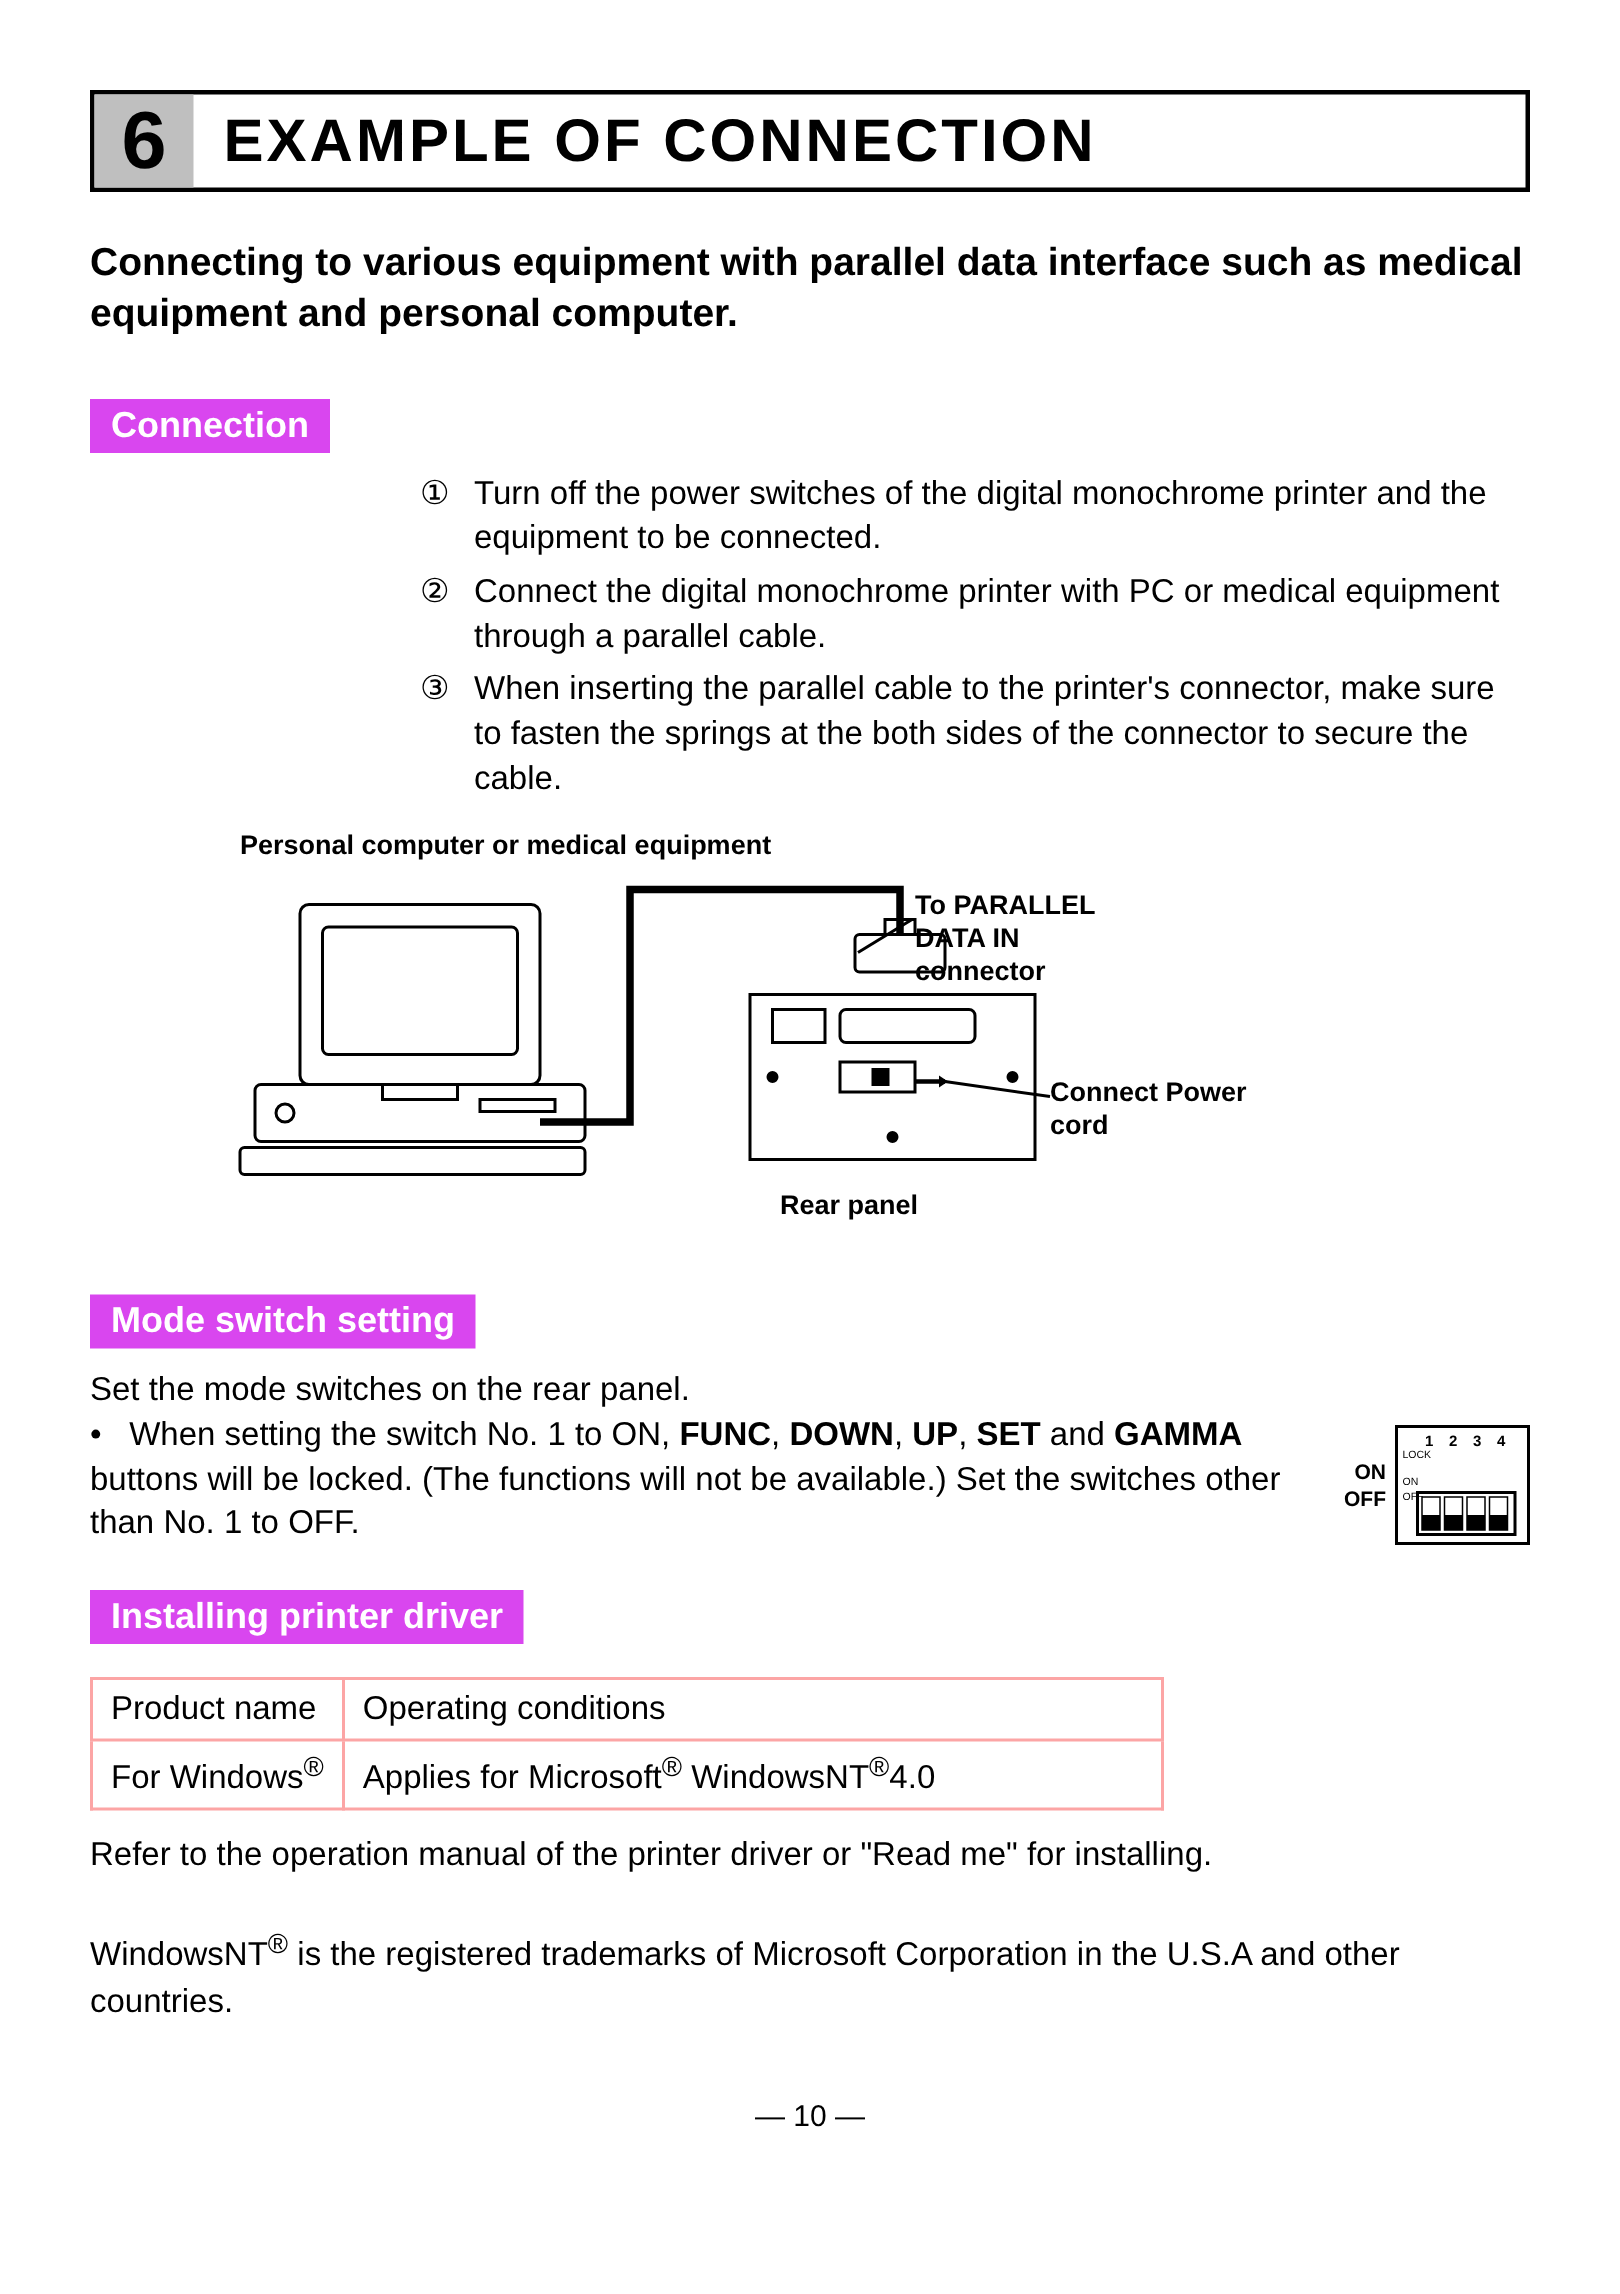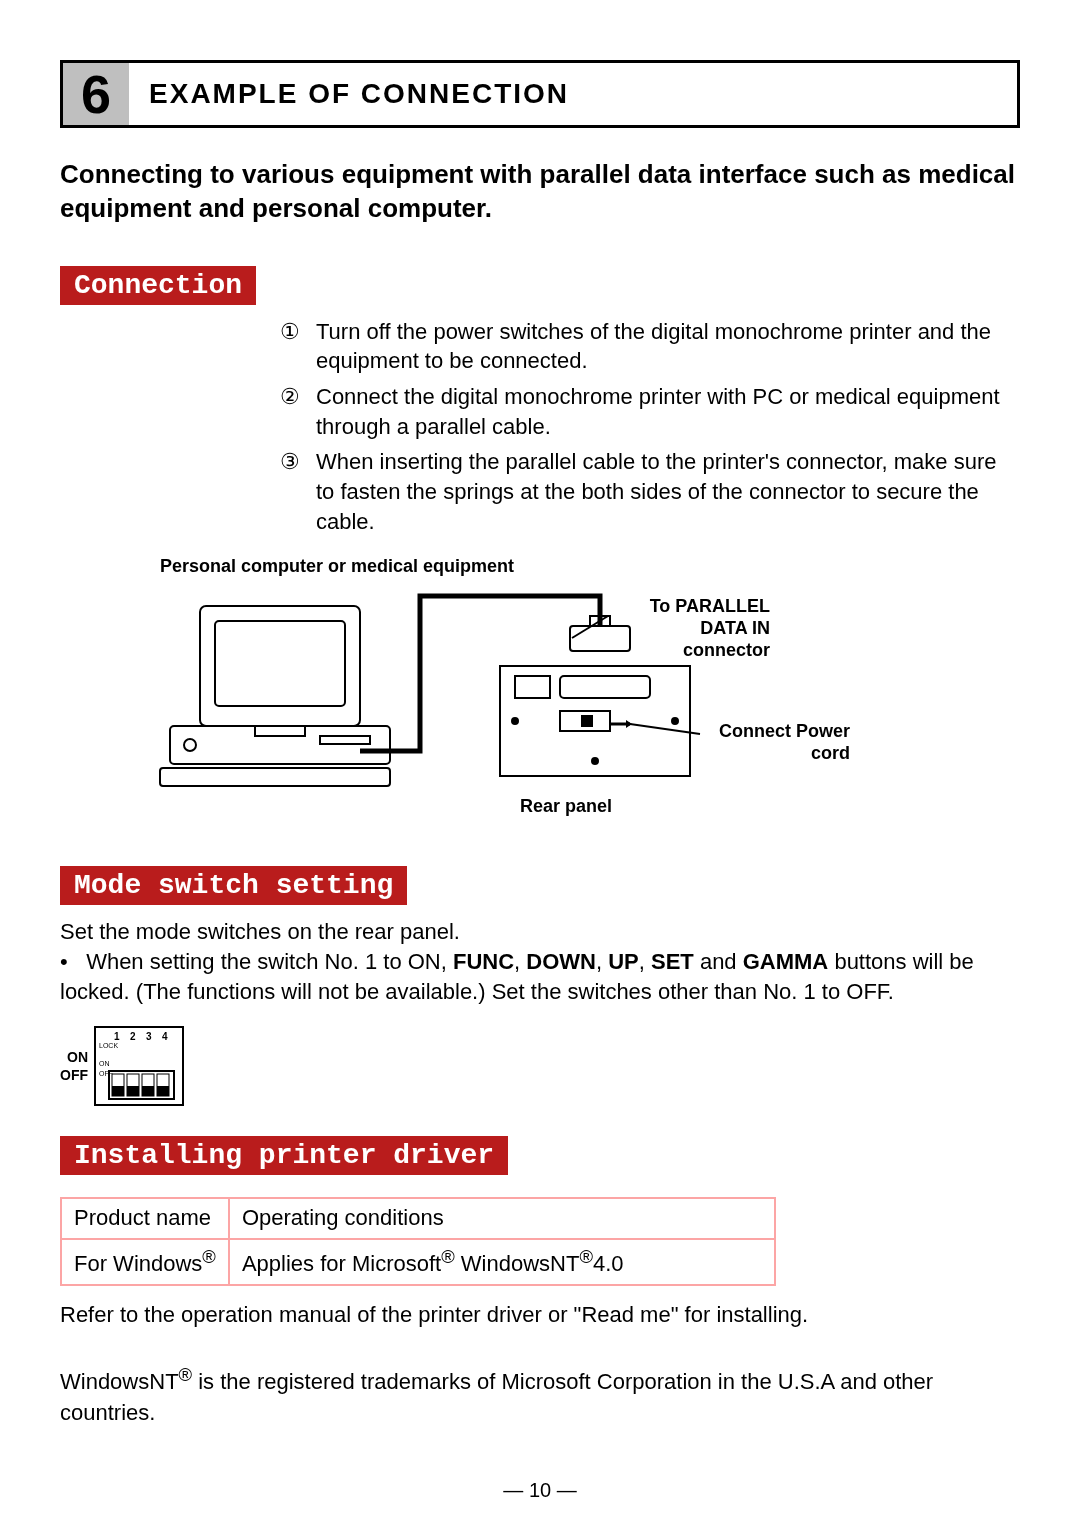--- a/index.html
+++ b/index.html
@@ -19,42 +19,41 @@
   }
   .title-num {
     background: #bfbfbf;
     font-size: 54px;
     font-weight: bold;
     padding: 0 18px;
     display: flex;
     align-items: center;
   }
   .title-text {
-    font-size: 28px;
+    font-size: 40px;
     font-weight: bold;
     letter-spacing: 2px;
     padding: 5px 20px;
     display: flex;
     align-items: center;
   }
   .intro {
     font-size: 26px;
     font-weight: bold;
     margin-bottom: 40px;
     line-height: 1.3;
   }
   .sec-head {
     display: inline-block;
-    background: #b91c1c;
+    background: #d946ef;
     color: #fff;
-    font-size: 28px;
+    font-size: 24px;
     font-weight: bold;
     padding: 4px 14px;
     margin-bottom: 12px;
-    font-family: Liberation Mono, monospace;
   }
   ol.steps {
     list-style: none;
     padding-left: 220px;
     margin: 0 0 20px 0;
     font-size: 22px;
     line-height: 1.35;
   }
   ol.steps li {
     position: relative;
@@ -65,34 +64,32 @@
     content: attr(data-mark);
     position: absolute;
     left: 0;
     top: 0;
     font-size: 22px;
   }
   .diagram {
     position: relative;
     height: 280px;
     margin-bottom: 30px;
-    text-align: right;
   }
   .diag-label {
     position: absolute;
     font-size: 18px;
     font-weight: bold;
     line-height: 1.2;
   }
   .mode-block {
     display: flex;
-    align-items: flex-start;
+    align-items: flex-end;
     gap: 20px;
     margin-bottom: 30px;
-    flex-direction: column;
   }
   .mode-text {
     font-size: 22px;
     line-height: 1.35;
     flex: 1;
   }
   .mode-text .bullet {
     display: inline-block;
     width: 20px;
   }

